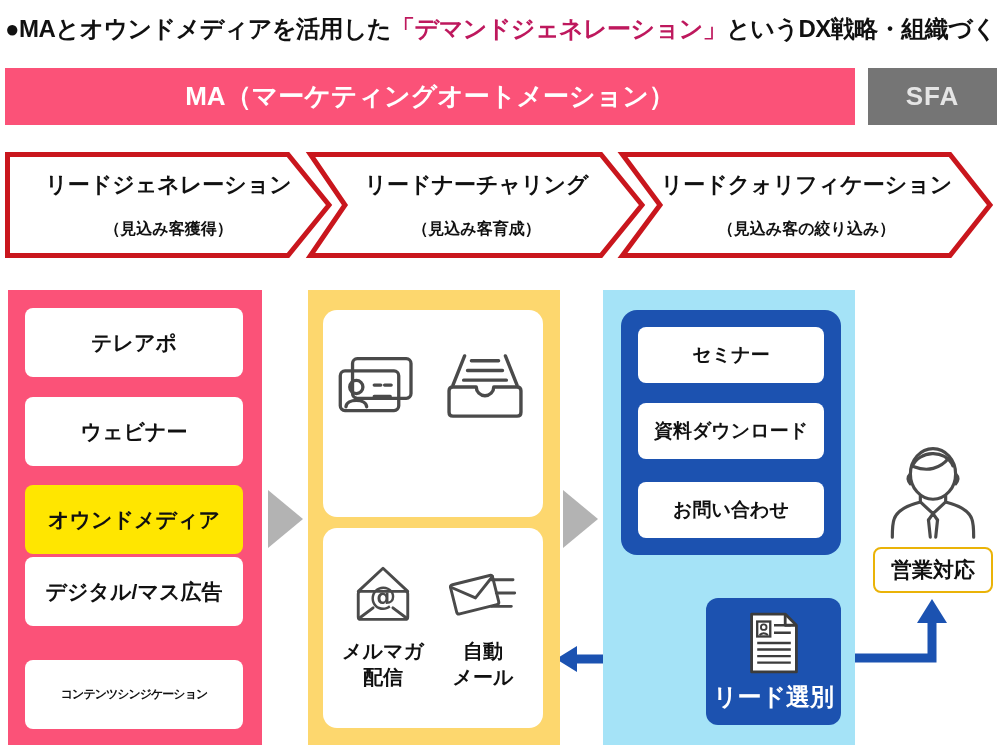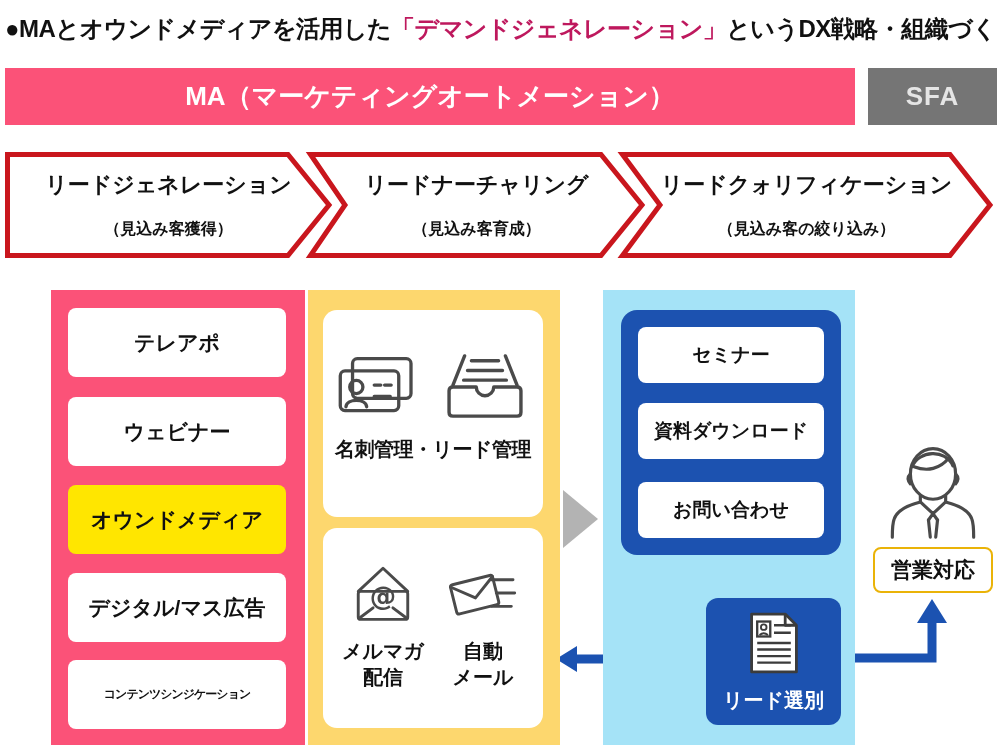--- a/index.html
+++ b/index.html
@@ -22,43 +22,43 @@
   .chev3 { left:620px; width:373px; }
   .chevron svg { position:absolute; left:0; top:0; width:100%; height:100%; overflow:visible; }
   .chevron polygon { fill:#fff; stroke:#c9161d; stroke-width:5; stroke-linejoin:miter; }
   .chev-text { position:absolute; inset:0; display:flex; flex-direction:column; align-items:center; justify-content:center; }
   .chev-main { font-size:22px; font-weight:bold; }
   .chev-sub { font-size:16px; font-weight:700; margin-top:19px; }
 
   .connectors { position:absolute; left:0; top:0; width:1000px; height:756px; z-index:1; pointer-events:none; }
 
   .col { position:absolute; top:290px; height:455px; z-index:2; }
-  .col-pink { left:8px; width:254px; background:#fb5278;margin-left:43px; }
+  .col-pink { left:8px; width:254px; background:#fb5278; }
   .pink-box { position:absolute; left:17px; width:218px; height:69px; background:#fff; border-radius:8px;
     display:flex; align-items:center; justify-content:center; font-size:21px; font-weight:bold; }
-  .pb1{top:18px;} .pb2{top:107px;} .pb3{top:195px;background:#ffe600;} .pb4{top:283px;} .pb5{top:370px;font-size:12px;letter-spacing:-1px;}
+  .pb1{top:18px;} .pb2{top:107px;} .pb3{top:195px;background:#ffe600;} .pb4{top:267px;} .pb5{top:370px;font-size:12px;letter-spacing:-1px;}
 
   .col-yellow { left:308px; width:252px; background:#fdd76e; }
   .ycard { position:absolute; left:15px; width:220px; background:#fff; border-radius:14px; }
   .ycard1 { top:20px; height:207px; }
   .ycard2 { top:238px; height:200px; }
   .ycard-icons { display:flex; align-items:flex-end; justify-content:center; gap:18px; margin-top:38px; height:72px; }
   .ycard-label { text-align:center; font-size:20px; font-weight:bold; margin-top:16px; letter-spacing:-0.5px; }
   .mail-row { display:flex; justify-content:space-around; padding:30px 10px 0 10px; }
   .mail-item { display:flex; flex-direction:column; align-items:center; width:50%; }
   .mail-label { text-align:center; font-size:20px; font-weight:bold; line-height:1.3; margin-top:10px; }
 
   .col-blue { left:603px; width:252px; background:#a5e3f7;padding-left:16px; }
   .blue-box { position:absolute; left:18px; top:20px; width:220px; height:245px; background:#1c52b0; border-radius:16px; }
   .blue-item { position:absolute; left:17px; width:186px; height:56px; background:#fff; border-radius:8px;
     display:flex; align-items:center; justify-content:center; font-size:19px; font-weight:bold; }
   .bi1{top:17px;} .bi2{top:93px;} .bi3{top:172px;}
   .lead-select { position:absolute; left:103px; top:308px; width:135px; height:127px; background:#1c52b0; border-radius:12px;
     display:flex; flex-direction:column; align-items:center; }
-  .lead-select-label { color:#fff; font-size:20px; font-weight:bold; margin-top:11px; }
+  .lead-select-label { color:#fff; font-size:24px; font-weight:bold; margin-top:5px; }
   .lead-doc { margin-top:12px; }
 
   .person { position:absolute; left:886px; top:440px; width:94px; height:104px; z-index:2; }
   .sales-box { position:absolute; left:873px; top:547px; width:120px; height:46px; background:#fff;
     border:2px solid #eab308; border-radius:8px; display:flex; align-items:center; justify-content:center;
     font-size:21px; font-weight:bold; z-index:2; }
 
   .icon-stroke { stroke:#4a4a4a; stroke-width:3.5; fill:none; stroke-linecap:round; stroke-linejoin:round; }
 </style>
 </head>
@@ -141,21 +141,20 @@
           <circle class="icon-stroke" cx="22" cy="35" r="7"></circle>
           <path class="icon-stroke" d="M11,56 C12,47 32,47 33,56"></path>
           <path class="icon-stroke" d="M41,33 H48 M52,33 H59 M41,45 H58"></path>
         </svg>
         <svg width="92" height="68" viewBox="0 0 90 70">
           <path class="icon-stroke" d="M31,9 H59 M27,19 H63 M23,29 H67"></path>
           <path class="icon-stroke" d="M24,4 L12,34 M66,4 L78,34"></path>
           <path class="icon-stroke" d="M12,36 H36 A9,9 0 0 0 54,36 H78 Q82,36 82,40 V62 Q82,66 78,66 H12 Q8,66 8,62 V40 Q8,36 12,36 Z"></path>
         </svg>
       </div>
-      <div class="ycard-label">名刺管理・リード管理</div>
     </div>
     <div class="ycard ycard2">
       <div class="mail-row">
         <div class="mail-item">
           <svg width="66" height="70" viewBox="0 0 80 84">
             <path class="icon-stroke" d="M10,40 L40,12 L70,40"></path>
             <rect class="icon-stroke" x="10" y="40" width="60" height="34" rx="3" fill="#fff"></rect>
             <path class="icon-stroke" d="M12,72 L28,60 M68,72 L52,60"></path>
             <text x="40" y="56" font-size="32" font-weight="bold" fill="#4a4a4a" text-anchor="middle" font-family="DejaVu Sans, sans-serif">@</text>
           </svg>

